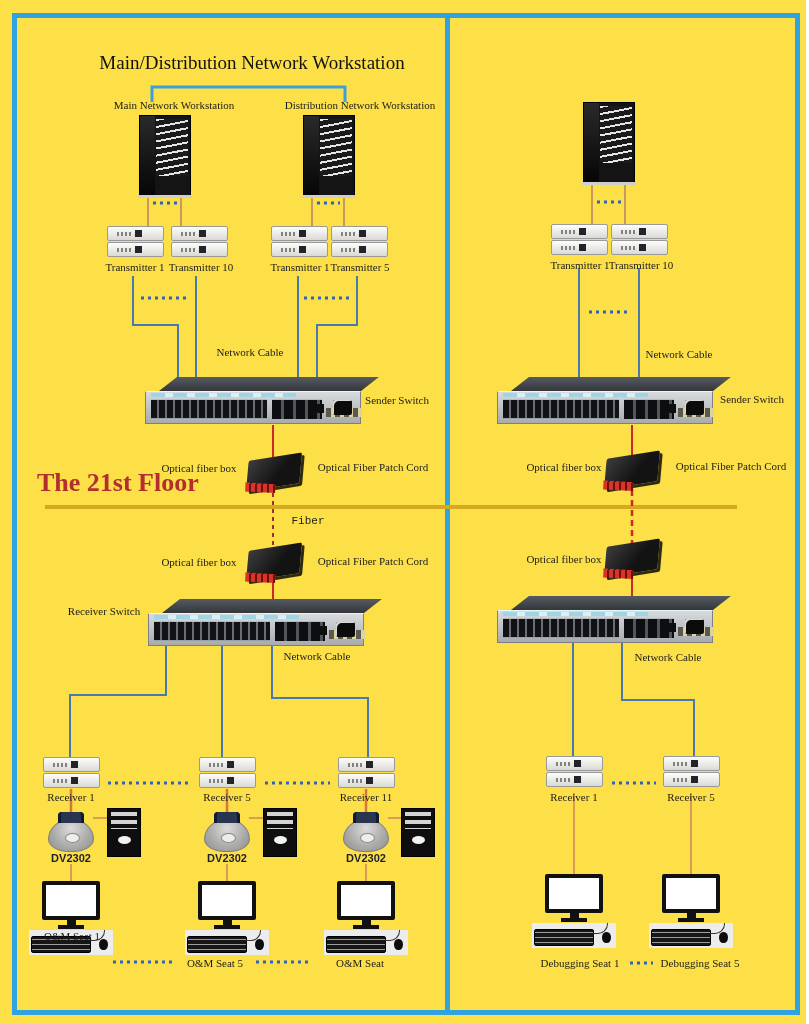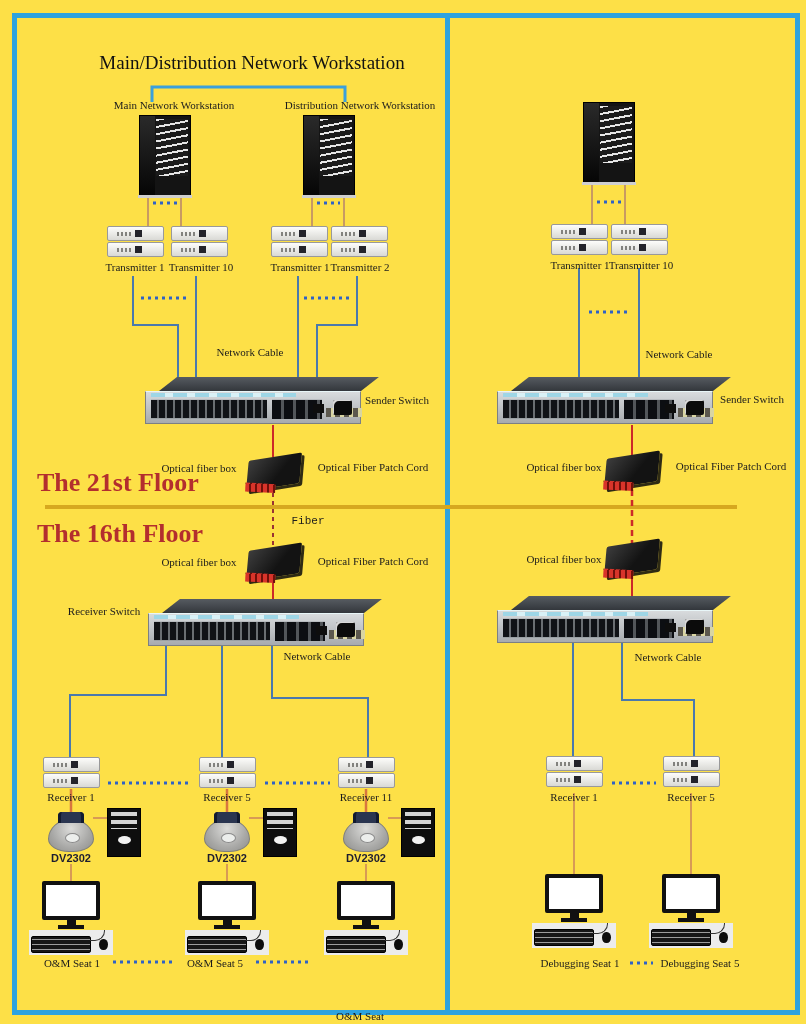--- a/index.html
+++ b/index.html
@@ -153,21 +153,21 @@
       <div class="row"></div>
       <div class="row"></div>
     </div>
   <div class="unit" style="left:331px;top:226px;">
       <div class="row"></div>
       <div class="row"></div>
     </div>
   <span class="lbl" style="left:135px;top:261px;">Transmitter 1</span>
   <span class="lbl" style="left:201px;top:261px;">Transmitter 10</span>
   <span class="lbl" style="left:300px;top:261px;">Transmitter 1</span>
-  <span class="lbl" style="left:360px;top:261px;">Transmitter 2</span>
+  <span class="lbl" style="left:360px;top:261px;">Transmitter 5</span>
 
   <div class="unit" style="left:551px;top:224px;">
       <div class="row"></div>
       <div class="row"></div>
     </div>
   <div class="unit" style="left:611px;top:224px;">
       <div class="row"></div>
       <div class="row"></div>
     </div>
   <span class="lbl" style="left:580px;top:259px;">Transmitter 1</span>
@@ -208,21 +208,20 @@
   <span class="lbl" style="left:199px;top:462px;">Optical fiber box</span>
   <span class="lbl" style="left:373px;top:461px;">Optical Fiber Patch Cord</span>
   <div class="fbox" style="left:605px;top:455px;">
       <div class="body"></div>
       <div class="ports"></div>
     </div>
   <span class="lbl" style="left:564px;top:461px;">Optical fiber box</span>
   <span class="lbl" style="left:731px;top:460px;">Optical Fiber Patch Cord</span>
 
   <span class="floor" style="left:37px;top:468px;">The 21st Floor</span>
-  <span class="floor" style="left:37px;top:519px;">The 16th Floor</span>
   <span class="lbl" style="left:308px;top:515px;font-family:Liberation Mono, monospace;">Fiber</span>
 
   <div class="fbox" style="left:247px;top:547px;">
       <div class="body"></div>
       <div class="ports"></div>
     </div>
   <span class="lbl" style="left:199px;top:556px;">Optical fiber box</span>
   <span class="lbl" style="left:373px;top:555px;">Optical Fiber Patch Cord</span>
   <div class="fbox" style="left:605px;top:543px;">
       <div class="body"></div>
@@ -328,23 +327,23 @@
   <div class="seat" style="left:324px;top:881px;">
     <div class="mon"></div>
       <div class="neck"></div>
       <div class="base"></div>
     <div class="pad">
         <div class="kb"></div>
         <div class="wire"></div>
         <div class="mouse"></div>
       </div>
   </div>
-  <span class="lbl" style="left:72px;top:957px;">O&amp;M Seat 1</span>
+  <span class="lbl" style="left:72px;top:930px;">O&amp;M Seat 1</span>
   <span class="lbl" style="left:215px;top:957px;">O&amp;M Seat 5</span>
-  <span class="lbl" style="left:360px;top:1010px;">O&amp;M Seat</span>
+  <span class="lbl" style="left:360px;top:957px;">O&amp;M Seat</span>
 
   <div class="seat" style="left:532px;top:874px;">
     <div class="mon"></div>
       <div class="neck"></div>
       <div class="base"></div>
     <div class="pad">
         <div class="kb"></div>
         <div class="wire"></div>
         <div class="mouse"></div>
       </div>

